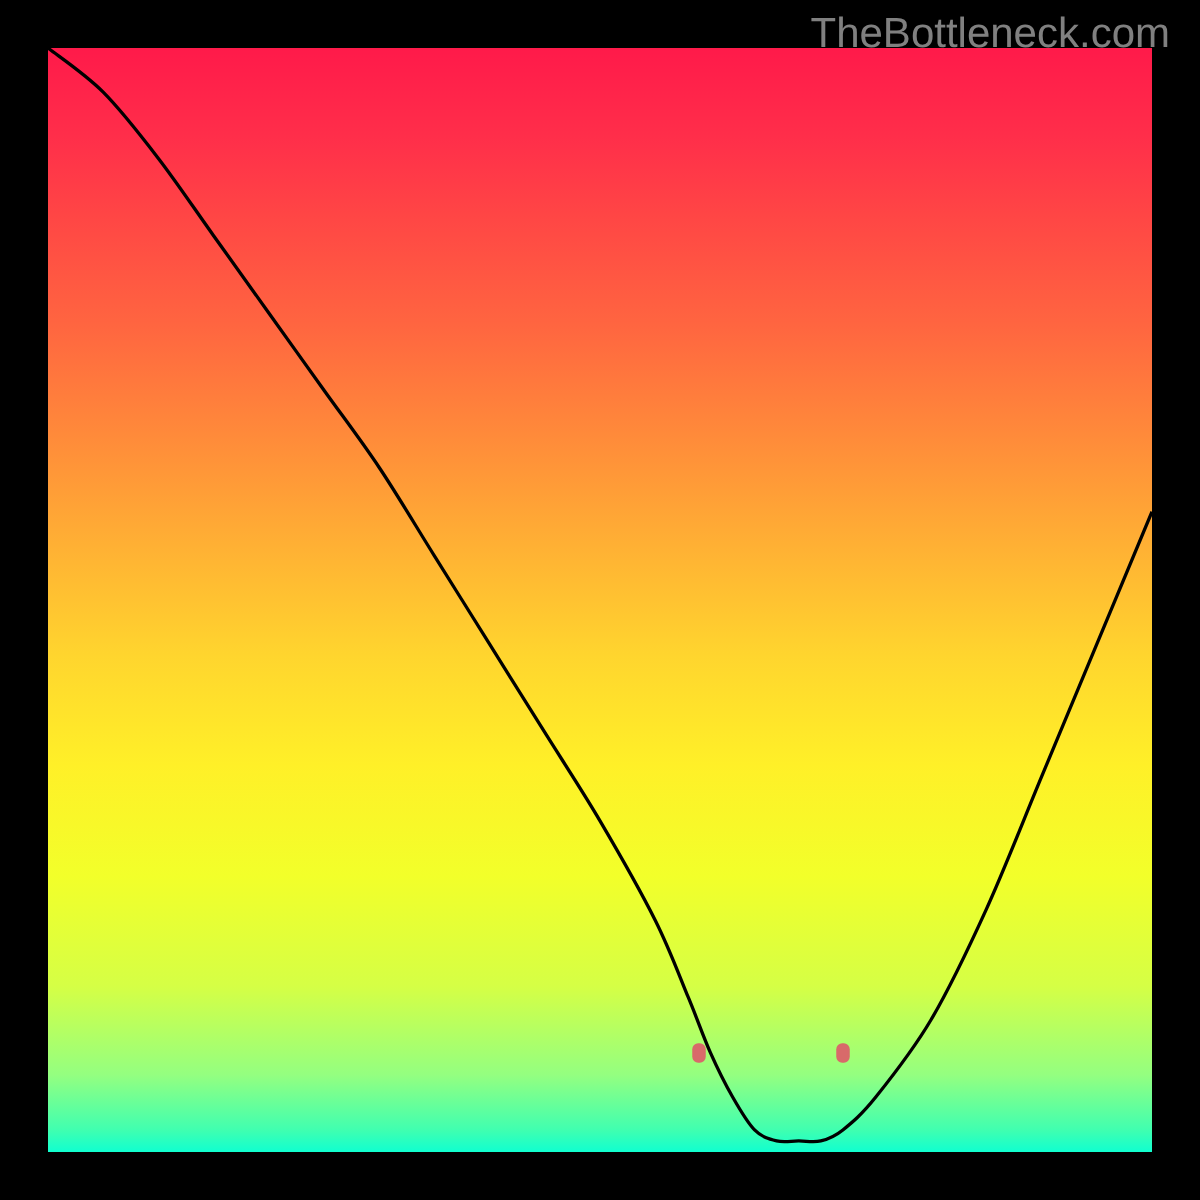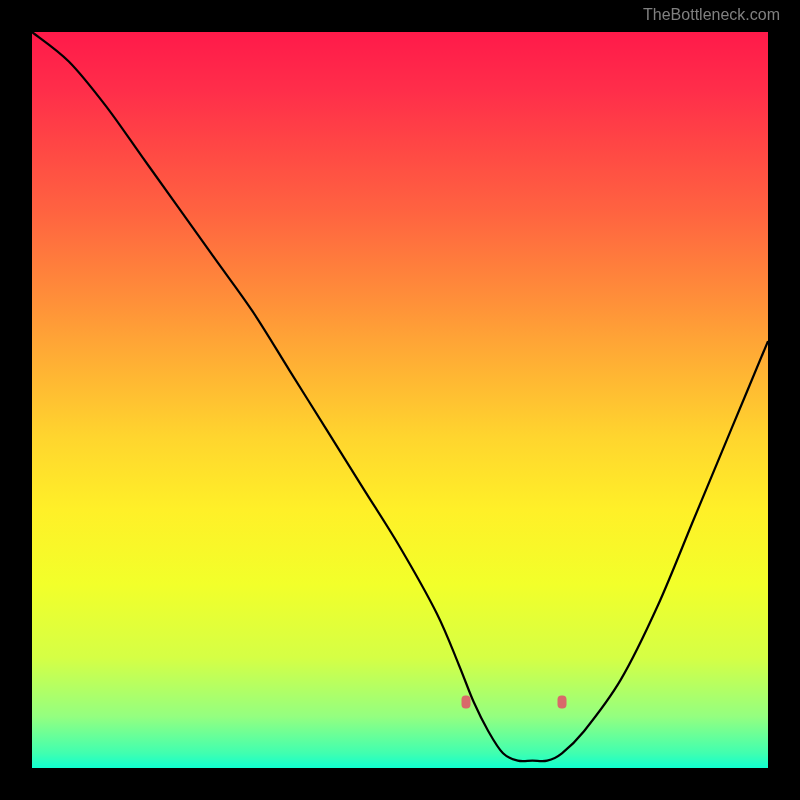--- a/index.html
+++ b/index.html
@@ -8,21 +8,21 @@
     height: 800px;
     background: #000;
     position: relative;
     font-family: Arial, sans-serif;
   }
   .watermark {
     position: absolute;
     top: 6px;
     right: 20px;
     color: #808080;
-    font-size: 16px;
+    font-size: 28px;
     font-weight: normal;
     z-index: 10;
   }
   .plot-area {
     position: absolute;
     left: 32px;
     top: 32px;
     width: 736px;
     height: 736px;
     overflow: hidden;

